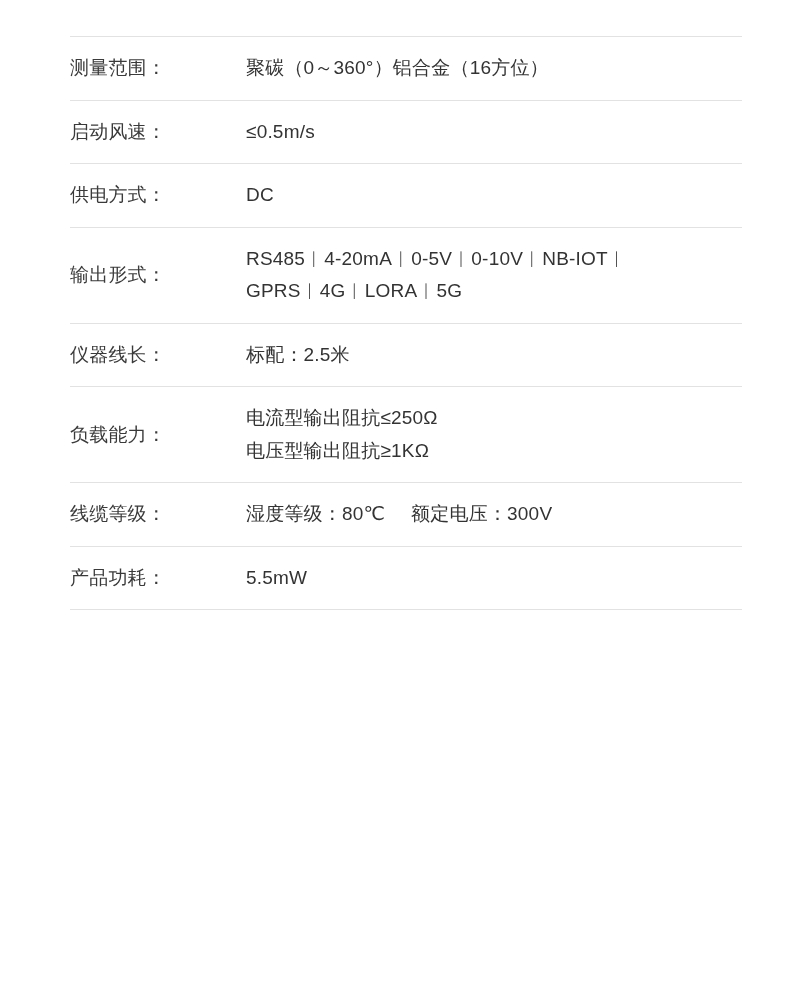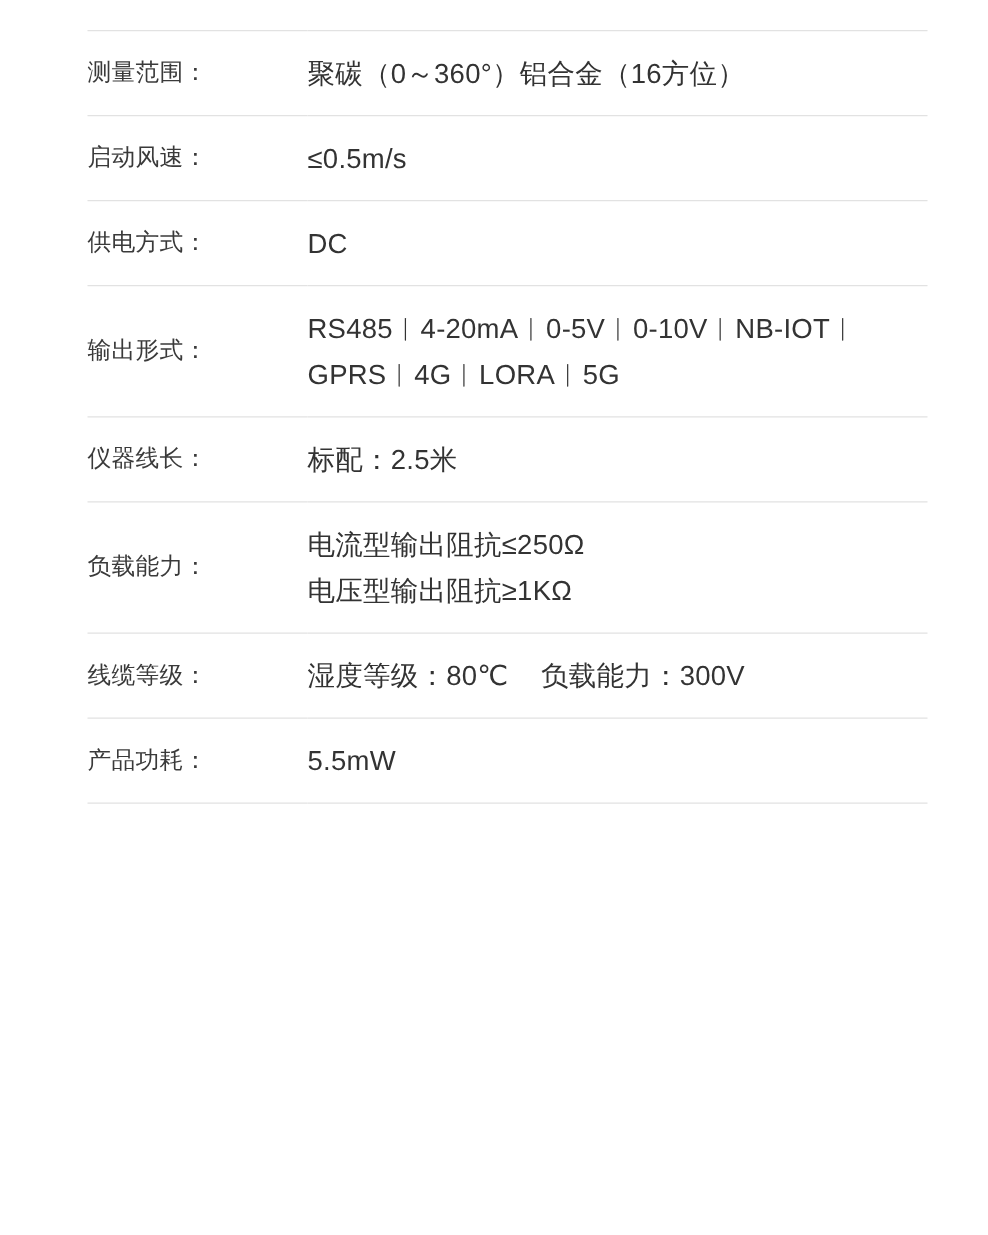--- a/index.html
+++ b/index.html
@@ -12,21 +12,21 @@
     height: 988px;
     font-family: "Liberation Sans", "DejaVu Sans", sans-serif;
     color: #333333;
     overflow: hidden;
   }
   .spec-sheet {
     position: relative;
     width: 737px;
     height: 988px;
     box-sizing: border-box;
-    padding: 24px 48px 0 70px;
+    padding: 36px 48px 0 70px;
   }
   .spec-table {
     width: 672px;
     border-collapse: collapse;
     table-layout: fixed;
   }
   .spec-row {
     border-bottom: 1px solid #e2e2e2;
   }
   .spec-row:first-child {
@@ -37,21 +37,21 @@
     padding: 17px 10px 17px 0;
     font-size: 19px;
     line-height: 1.45;
     color: #3a3a3a;
     vertical-align: middle;
     white-space: nowrap;
     letter-spacing: 0.2px;
   }
   .spec-value {
     padding: 17px 0 17px 0;
-    font-size: 22px;
+    font-size: 19px;
     line-height: 1.5;
     color: #333333;
     vertical-align: middle;
     letter-spacing: 0.2px;
   }
   .spec-value .line {
     display: block;
   }
   .spec-value .line + .line {
     margin-top: 4px;
@@ -101,21 +101,21 @@
       <tr class="spec-row">
         <td class="spec-label">负载能力：</td>
         <td class="spec-value">
           <span class="line">电流型输出阻抗≤250Ω</span>
           <span class="line">电压型输出阻抗≥1KΩ</span>
         </td>
       </tr>
       <tr class="spec-row">
         <td class="spec-label">线缆等级：</td>
         <td class="spec-value">
-          <span>湿度等级：80℃</span><span class="gap"></span><span>负载能力：300V</span>
+          <span>湿度等级：80℃</span><span class="gap"></span><span>额定电压：300V</span>
         </td>
       </tr>
       <tr class="spec-row">
         <td class="spec-label">产品功耗：</td>
         <td class="spec-value">
           <span class="line">5.5mW</span>
         </td>
       </tr>
     </tbody>
   </table>

